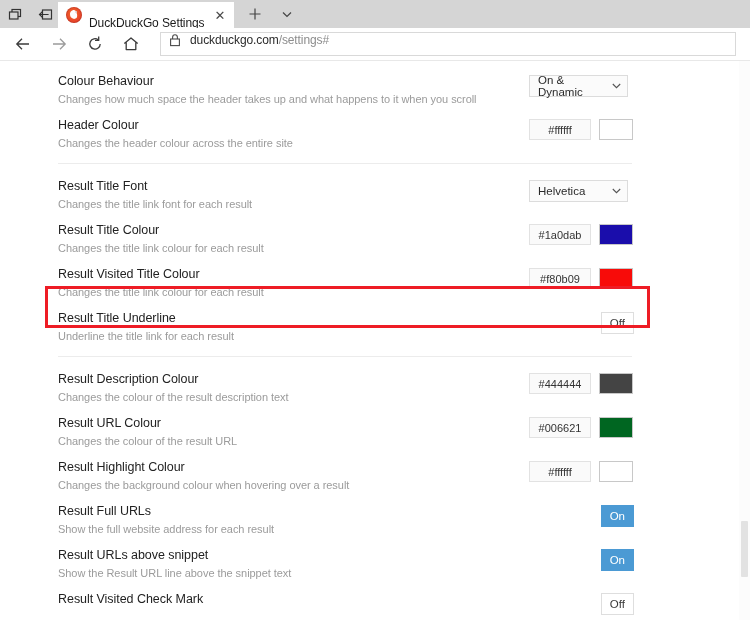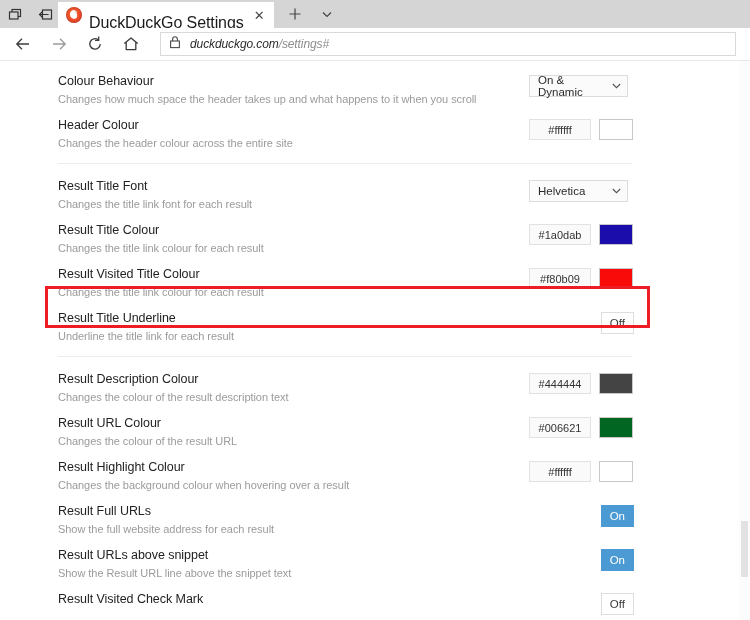--- a/index.html
+++ b/index.html
@@ -71,21 +71,21 @@
   .favicon::before {
     content: "";
     position: absolute;
     left: 8.5px; top: 4.2px;
     width: 2px; height: 2px;
     background: #d8d8d8;
     border-radius: 50%;
     z-index: 2;
   }
   .tab-title {
-    font-size: 16px;
+    font-size: 12px;
     color: #1a1a1a;
     white-space: nowrap;
     overflow: hidden;
     letter-spacing: -0.1px;
     margin-top: 16px;
   }
   .tab-close {
     margin-left: auto;
     width: 17px; height: 17px;
     display: flex; align-items: center; justify-content: center;
@@ -122,25 +122,24 @@
     color: #3b3b3b;
   }
   .navbtn:first-child { margin-left: 8px; }
   .urlbar {
     flex: 1;
     height: 24px;
     margin: 0 14px 0 14px;
     background: #ffffff;
     border: 1px solid #d9d9d9;
     display: flex;
-    align-items: center;
+    align-items: flex-start;
     padding: 0 8px;
     gap: 9px;
     box-sizing: border-box;
-    font-style: italic;
   }
   .urltext {
     font-size: 12px;
     color: #2b2b2b;
     letter-spacing: -0.1px;
     white-space: nowrap;
   }
   .urltext .dim { color: #8d8d8d; }
 
   

